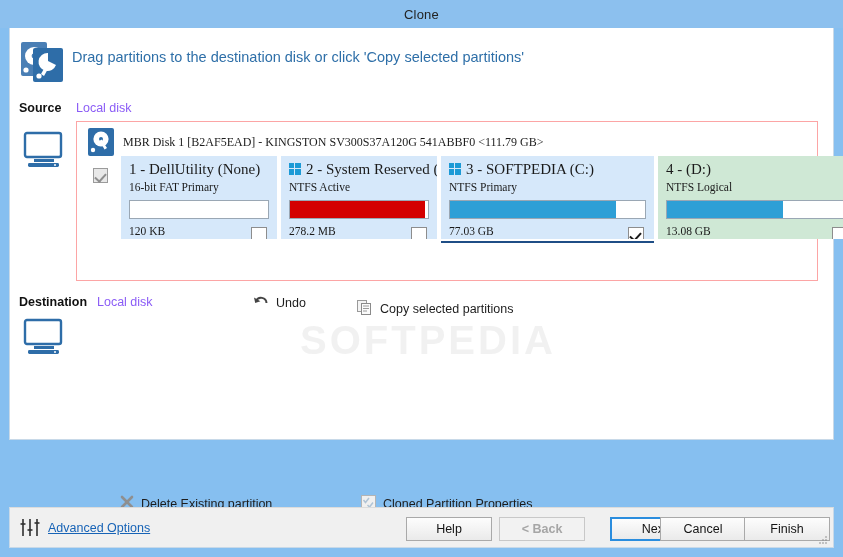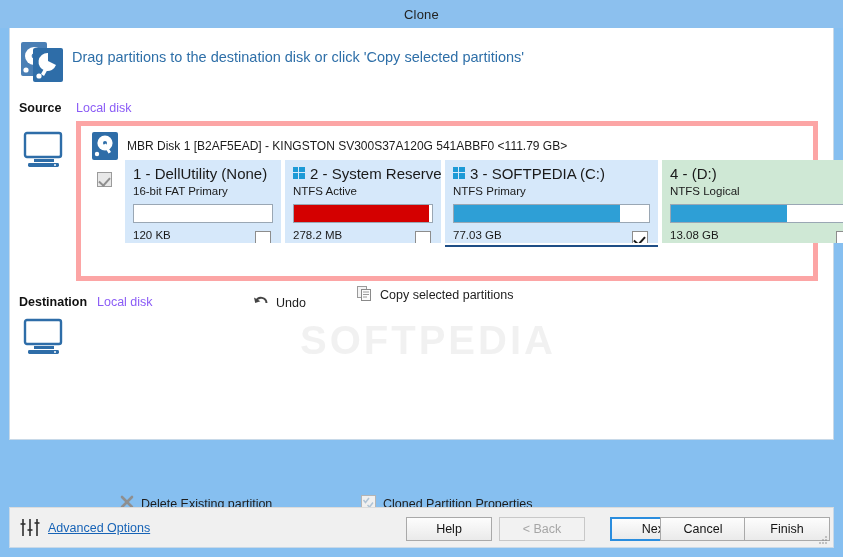--- a/index.html
+++ b/index.html
@@ -91,22 +91,23 @@
   .computer-icon { position: absolute; width: 42px; height: 40px; }
 
   
   #source-panel {
     position: absolute;
     left: 66px;
     top: 93px;
     width: 742px;
     height: 160px;
     box-sizing: border-box;
-    border: 5px solid #fca5a5;
-    background: #ffffff;
+    border: 1px solid #fca5a5;
+    background: #ffffff;
+    font-family: Liberation Serif, serif;
   }
   #disk-head {
     position: absolute;
     left: 11px;
     top: 6px;
     display: flex;
     align-items: center;
     gap: 9px;
   }
   #disk-icon { width: 26px; height: 28px; }
@@ -491,21 +492,21 @@
     <div class="toolbtn" style="left:243px; top:266px;">
       <span>
         <svg width="16" height="14" viewBox="0 0 16 14">
           <path d="M3 7 a5.5 5.5 0 0 1 10.5 2" fill="none" stroke="#444" stroke-width="2"></path>
           <path d="M1 3.5 L2.2 9 L7.4 7.2 Z" fill="#444"></path>
         </svg>
       </span>
       <span>Undo</span>
     </div>
 
-    <div class="toolbtn" style="left:347px; top:258px;">
+    <div class="toolbtn" style="left:347px; top:272px;">
       <span>
         <svg width="16" height="15" viewBox="0 0 16 15">
           <rect x="0.5" y="0.5" width="9" height="11" fill="#f4f4f4" stroke="#9a9a9a"></rect>
           <rect x="4.5" y="3.5" width="9" height="11" fill="#fbfbfb" stroke="#8a8a8a"></rect>
           <g stroke="#9a9a9a" stroke-width="1">
             <line x1="6" y1="6" x2="12" y2="6"></line>
             <line x1="6" y1="8.5" x2="12" y2="8.5"></line>
             <line x1="6" y1="11" x2="10" y2="11"></line>
           </g>
         </svg>
@@ -564,21 +565,21 @@
           <line x1="17" y1="1" x2="17" y2="18"></line>
           <line x1="0.5" y1="6" x2="5.5" y2="6"></line>
           <line x1="7.5" y1="12" x2="12.5" y2="12"></line>
           <line x1="14.5" y1="5" x2="19.5" y2="5"></line>
         </g>
       </svg>
     </div>
     <div id="adv-link">Advanced Options</div>
 
     <button class="btn" style="left:396px;">Help</button>
-    <button class="btn disabled" style="left:489px;">&lt; Back</button>
+    <button class="btn disabled" style="left:489px;font-weight:bold;">&lt; Back</button>
     <button class="btn default" style="left:600px;padding-left:20px;">Next &gt;</button>
     <button class="btn" style="left:650px;">Cancel</button>
     <button class="btn" style="left:734px;">Finish</button>
 
     <div id="grip">
       <svg width="12" height="12" viewBox="0 0 12 12">
         <g fill="#8a8a8a">
           <rect x="9" y="9" width="2" height="2"></rect>
           <rect x="6" y="9" width="2" height="2"></rect>
           <rect x="9" y="6" width="2" height="2"></rect>

